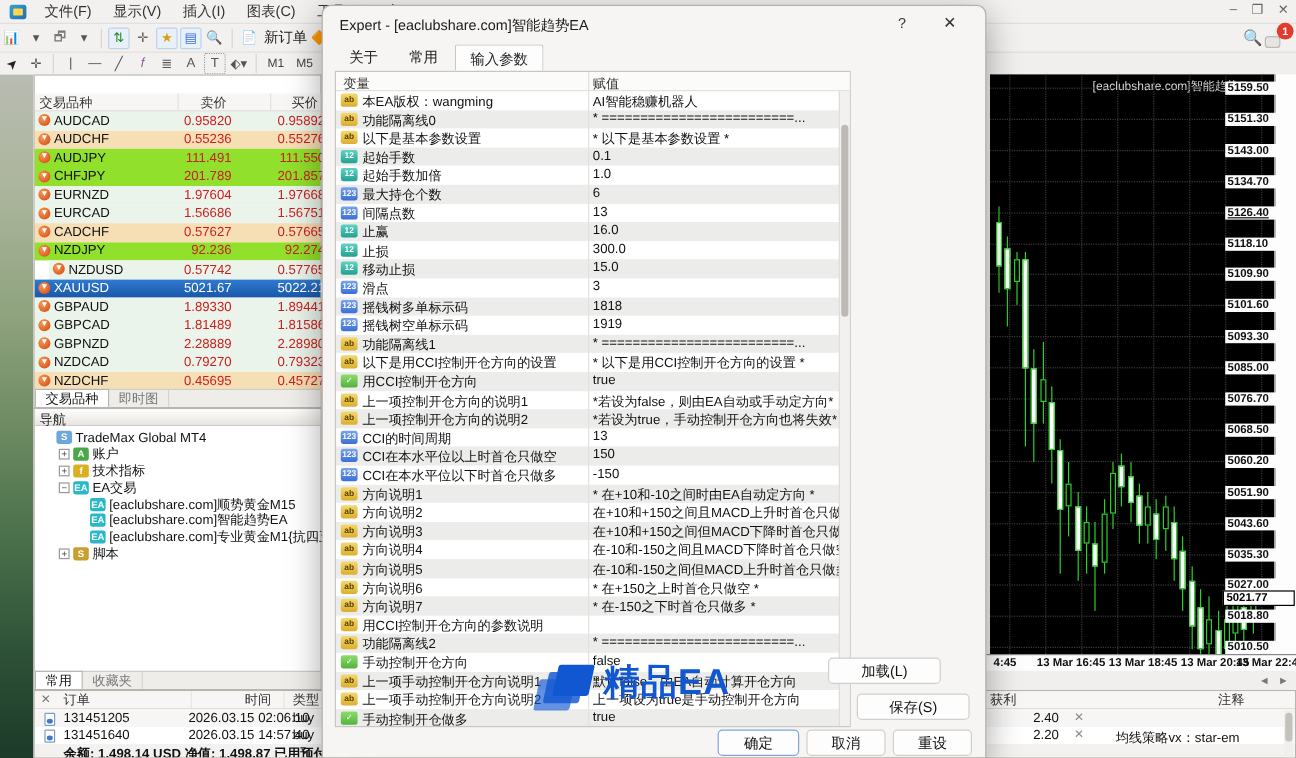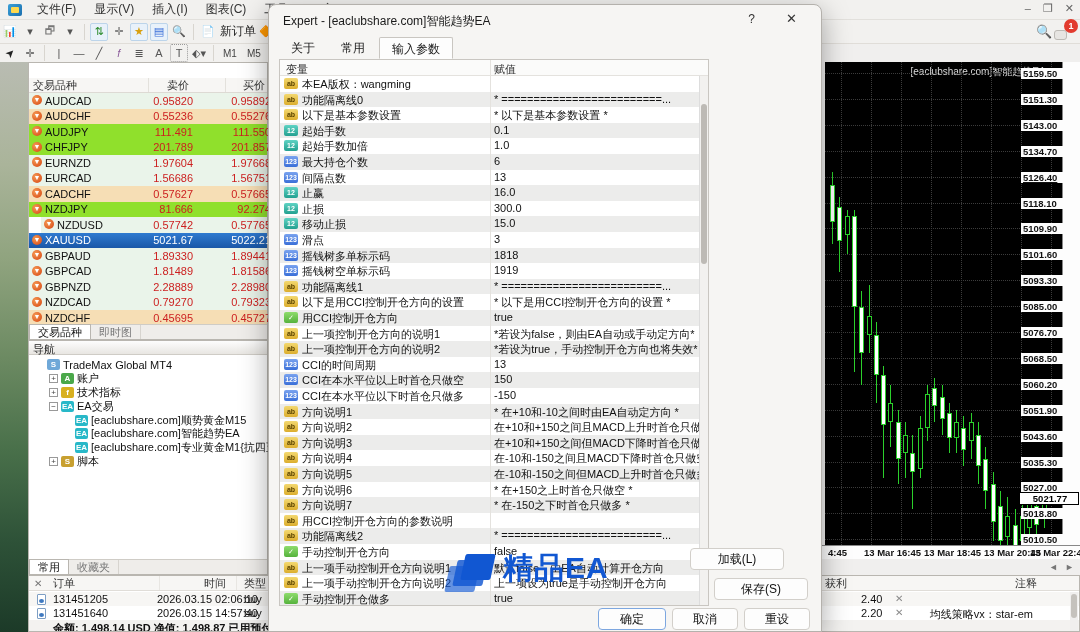--- a/index.html
+++ b/index.html
@@ -48,21 +48,21 @@
   #nav-tree { position:absolute; left:2px; top:17px; font-size:11px; color:#111; }
   .treerow { height:13.8px; display:flex; align-items:center; white-space:nowrap; }
   .exp { width:9px; height:9px; border:1px solid #999; background:#fff; font-size:8px; line-height:7px; text-align:center; color:#444; margin-right:3px; flex:none;}
   .exp.none { visibility:hidden; }
   .nicon { width:13px; height:11px; border-radius:2px; margin-right:3px; flex:none; font-size:8px; line-height:11px; text-align:center; color:#fff; font-weight:bold; }
   
   #chart { left:822px; top:62px; width:258px; height:513px; background:#f0efee; }
   #plot { position:absolute; left:3px; top:0; width:237px; height:483px; background:#000; overflow:hidden; }
   #yaxis { position:absolute; left:240px; top:0; width:18px; height:483px; background:#fdfdfd; border-left:1px solid #888; }
   .ylab { position:absolute; left:-42px; width:58px; font-size:9.5px; font-weight:bold; color:#111; background:#fdfdfd; text-align:left; padding-left:2px; }
-  .ylab-tag { position:absolute; left:-44px; width:60px; font-size:9.5px; font-weight:bold; color:#000; background:#fff; border:1px solid #000; text-align:center; padding-left:2px; z-index:3;}
+  .ylab-tag { position:absolute; left:-44px; width:60px; font-size:9.5px; font-weight:bold; color:#000; background:#fff; border:1px solid #000; text-align:left; padding-left:2px; z-index:3;}
   #xaxis { position:absolute; left:0; top:483px; width:258px; height:14px; background:#fdfdfd; border-top:1px solid #888; font-size:9.5px; font-weight:bold; color:#111; }
   .xlab { position:absolute; top:1px; white-space:nowrap; }
   #chart-scroll { position:absolute; left:0; top:498px; width:258px; height:14px; background:#f0efee; color:#777; font-size:9px; }
   .hgrid { position:absolute; left:0; width:237px; border-top:1px dotted #3c3c3c; }
   .vgrid { position:absolute; top:0; height:483px; border-left:1px dotted #3c3c3c; }
   .wick { position:absolute; width:1px; background:#2bd02b; }
   .cbody { position:absolute; width:5px; border:1px solid #2bd02b; }
   .cbody.w { background:#fff; } .cbody.b { background:#000; }
   #ea-label { position:absolute; right:4px; top:3px; color:#d8d8d8; font-size:10px; }
   
@@ -207,21 +207,21 @@
       </div>
       <div class="mwrow" style="background: rgb(246, 222, 181);">
         <span class="arr">▼</span>
         <span class="sym">CADCHF</span>
         <span class="bid">0.57627</span>
         <span class="ask">0.57665</span>
       </div>
       <div class="mwrow" style="background: rgb(144, 224, 44);">
         <span class="arr">▼</span>
         <span class="sym">NZDJPY</span>
-        <span class="bid">81.666</span>
+        <span class="bid">92.236</span>
         <span class="ask">92.274</span>
       </div>
       <div class="mwrow" style="background: rgb(234, 244, 234); margin-left: 12px;">
         <span class="arr">▼</span>
         <span class="sym">NZDUSD</span>
         <span class="bid">0.57742</span>
         <span class="ask">0.57765</span>
       </div>
       <div class="mwrow sel">
         <span class="arr">▼</span>
@@ -495,20 +495,21 @@
   <div id="dlg-table">
     <div id="dlg-thead">
       <span style="position:absolute;left:6px;top:2px">变量</span>
       <span style="position:absolute;left:214px;top:2px">赋值</span>
       <span id="dlg-vline" style="height:16px"></span>
     </div>
     <div id="dlg-rows">
         <div class="drow" style="top: 16px;">
           <span class="typeicon ti-s">ab</span>
           <span class="var">本EA版权：wangming</span>
+          <span class="val">AI智能稳赚机器人</span>
         </div>
         <div class="drow alt" style="top: 31.6px;">
           <span class="typeicon ti-s">ab</span>
           <span class="var">功能隔离线0</span>
           <span class="val">* =========================...</span>
         </div>
         <div class="drow" style="top: 47.2px;">
           <span class="typeicon ti-s">ab</span>
           <span class="var">以下是基本参数设置</span>
           <span class="val">* 以下是基本参数设置 *</span>

